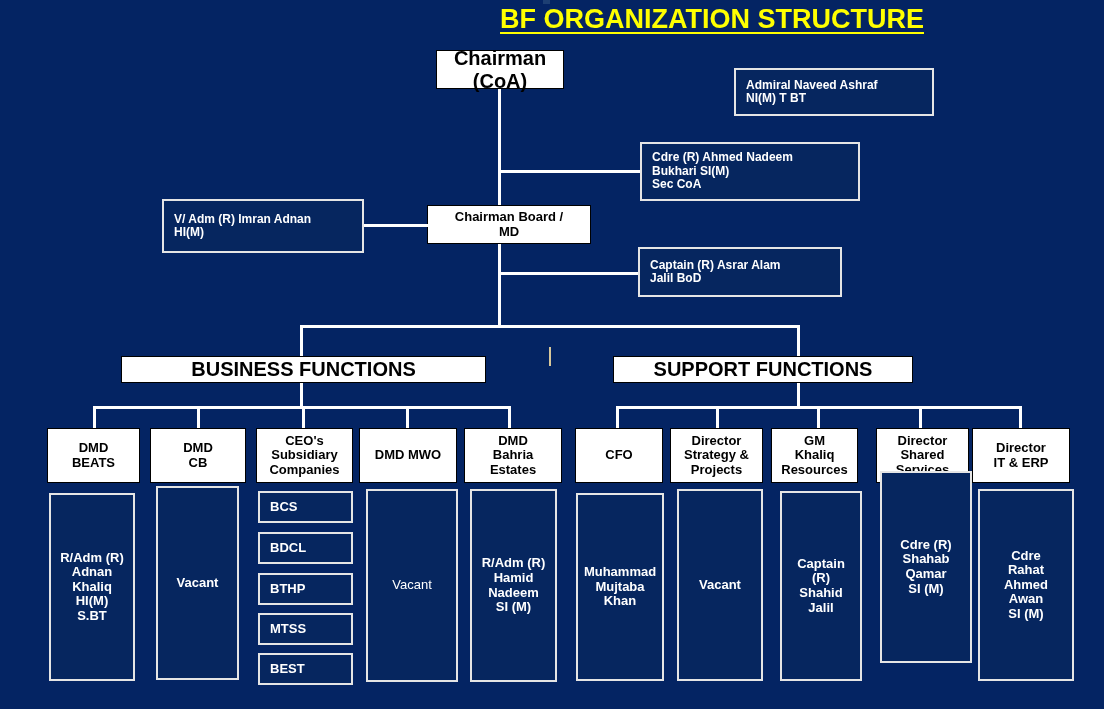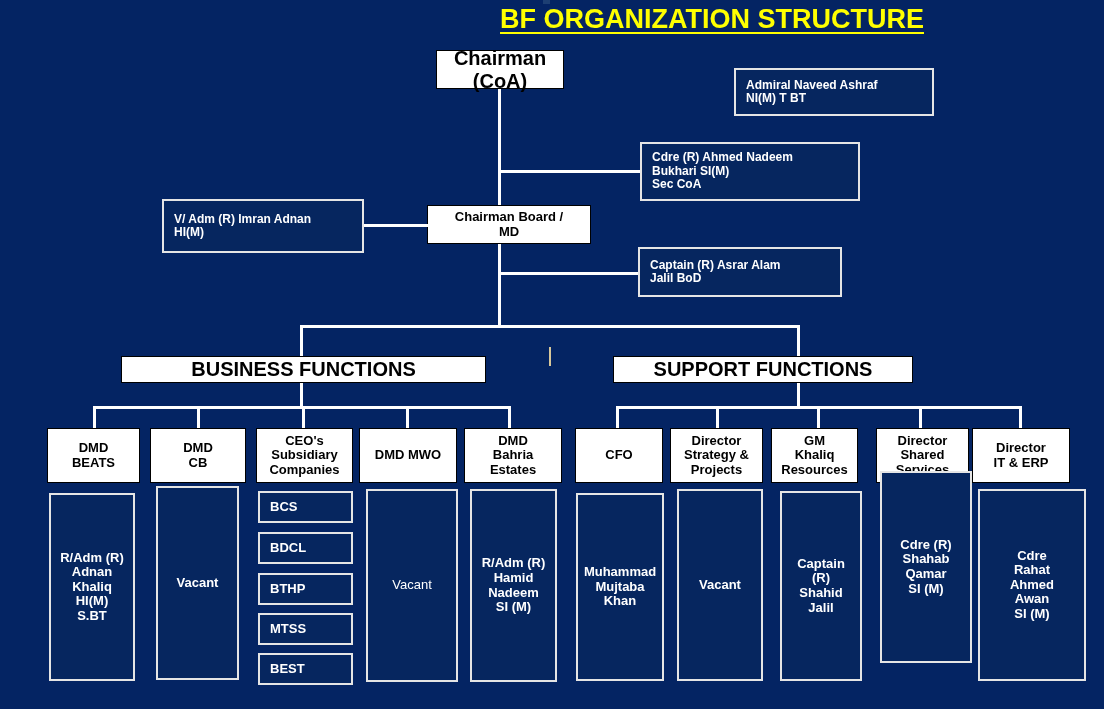--- a/index.html
+++ b/index.html
@@ -291,21 +291,21 @@
       <div>SI (M)</div>
     </div>
   </div>
 
   <div class="node box-white f13" style="left:972px;top:428px;width:98px;height:55px;">
     <div>
       <div>Director</div>
       <div>IT &amp; ERP</div>
     </div>
   </div>
-  <div class="node box-navy f13" style="left:978px;top:489px;width:108px;height:192px;">
+  <div class="node box-navy f13" style="left:978px;top:489px;width:96px;height:192px;">
     <div>
       <div>Cdre</div>
       <div>Rahat</div>
       <div>Ahmed</div>
       <div>Awan</div>
       <div>SI (M)</div>
     </div>
   </div>
 
 </div>

